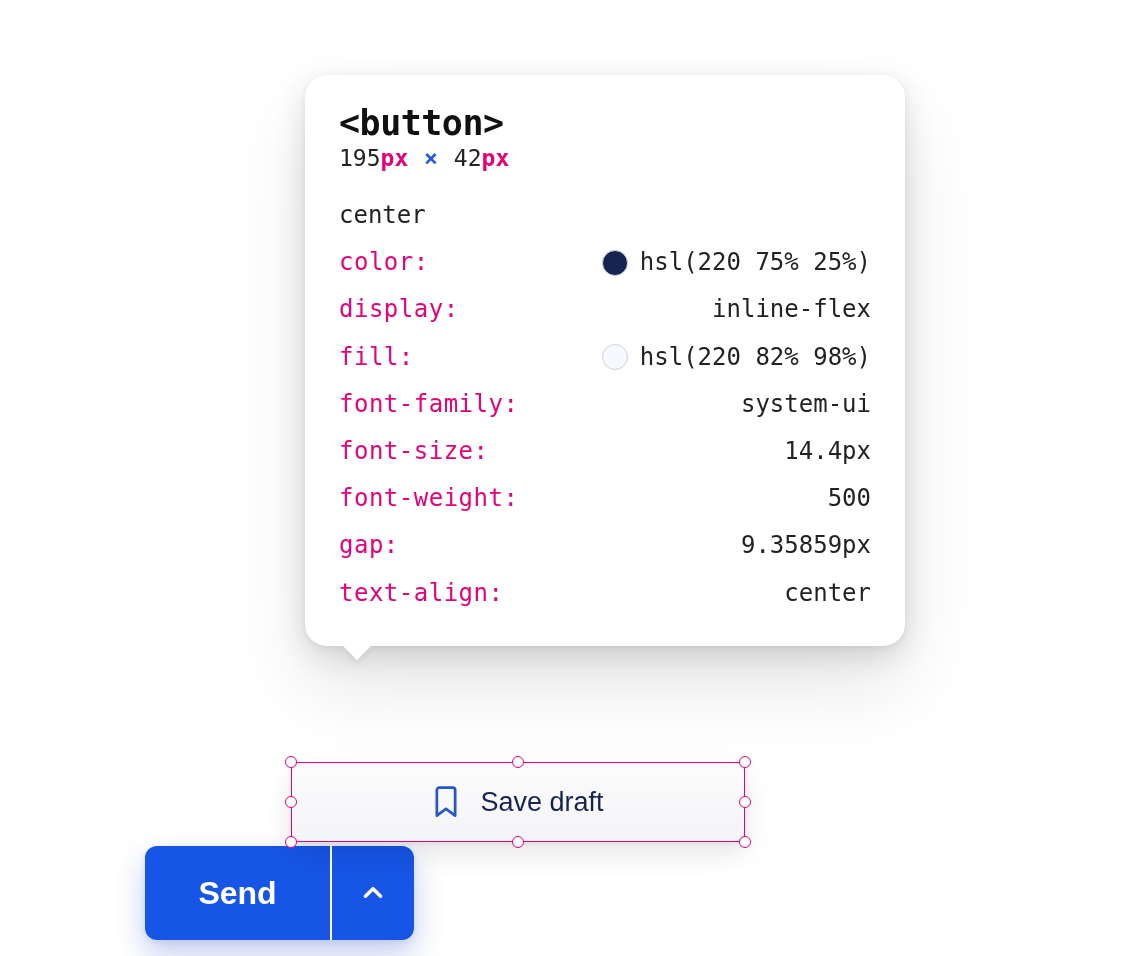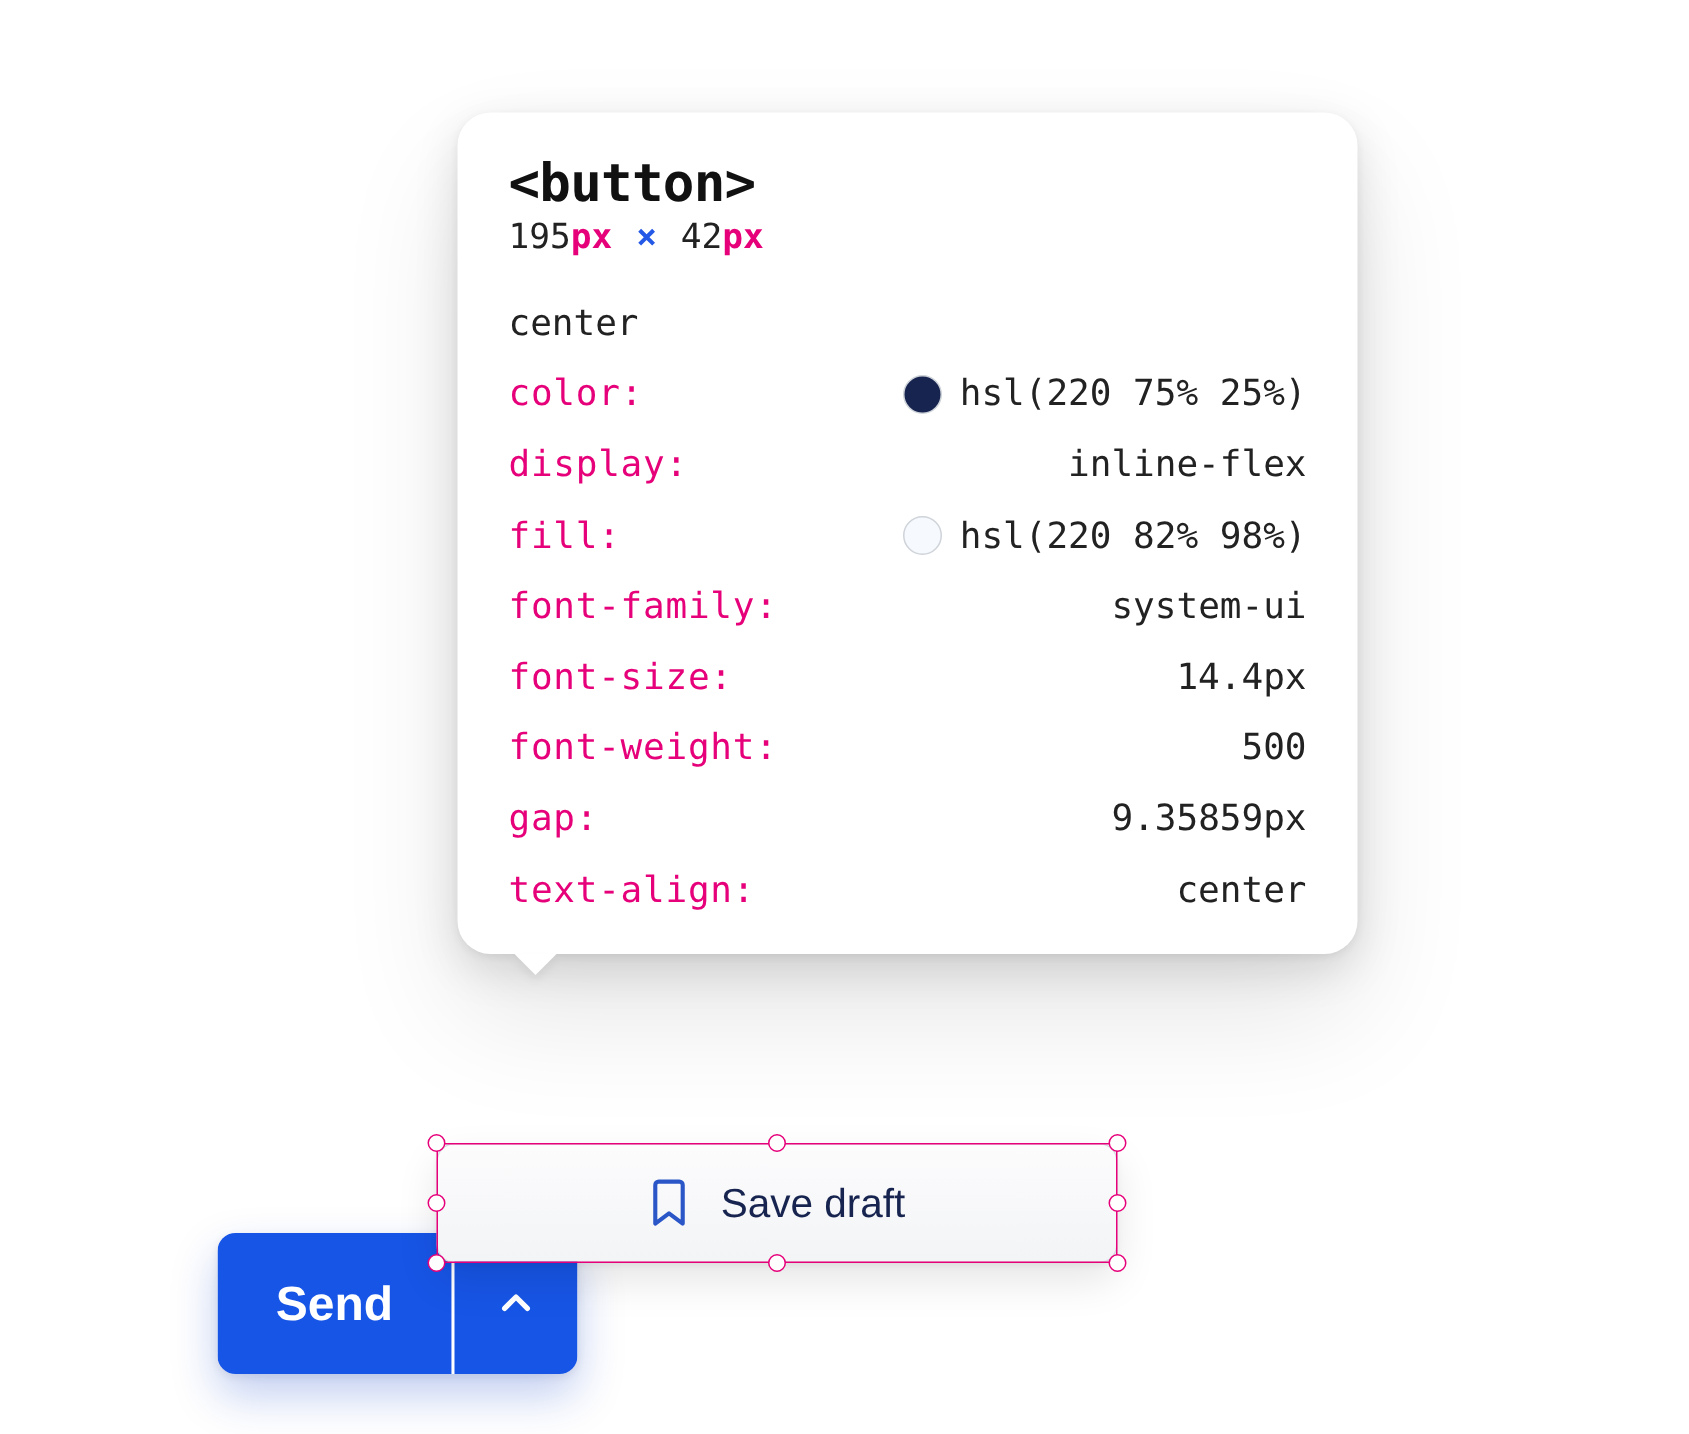--- a/index.html
+++ b/index.html
@@ -20,21 +20,21 @@
     position: absolute;
     left: 305px;
     top: 75px;
     width: 600px;
     background: #fff;
     border-radius: 22px;
     box-shadow:
       0 10px 30px rgba(0,0,0,0.12),
       0 40px 80px rgba(0,0,0,0.10),
       0 2px 6px rgba(0,0,0,0.06);
-    padding: 28px 34px 24px 34px;
+    padding: 28px 34px 34px 34px;
     z-index: 20;
   }
   .panel::after {
     content: "";
     position: absolute;
     left: 38px;
     bottom: -14px;
     width: 0; height: 0;
     border-left: 14px solid transparent;
     border-right: 14px solid transparent;
@@ -132,23 +132,23 @@
   .h-ml { left: -6px; top: calc(50% - 6px); }
   .h-mr { right: -6px; top: calc(50% - 6px); }
   .h-bl { left: -6px; bottom: -6px; }
   .h-bm { left: calc(50% - 6px); bottom: -6px; }
   .h-br { right: -6px; bottom: -6px; }
 
   
   .send-group {
     position: absolute;
     left: 145px;
-    top: 822px;
+    top: 846px;
     height: 94px;
-    width: 240px;
+    width: 269px;
     display: flex;
     border-radius: 12px;
     overflow: hidden;
     box-shadow: 0 14px 30px rgba(9,60,200,0.25), 0 2px 6px rgba(0,0,0,0.08);
     z-index: 5;
   }
   .send-main {
     flex: 1;
     background: #1755e6;
     color: #fff;

